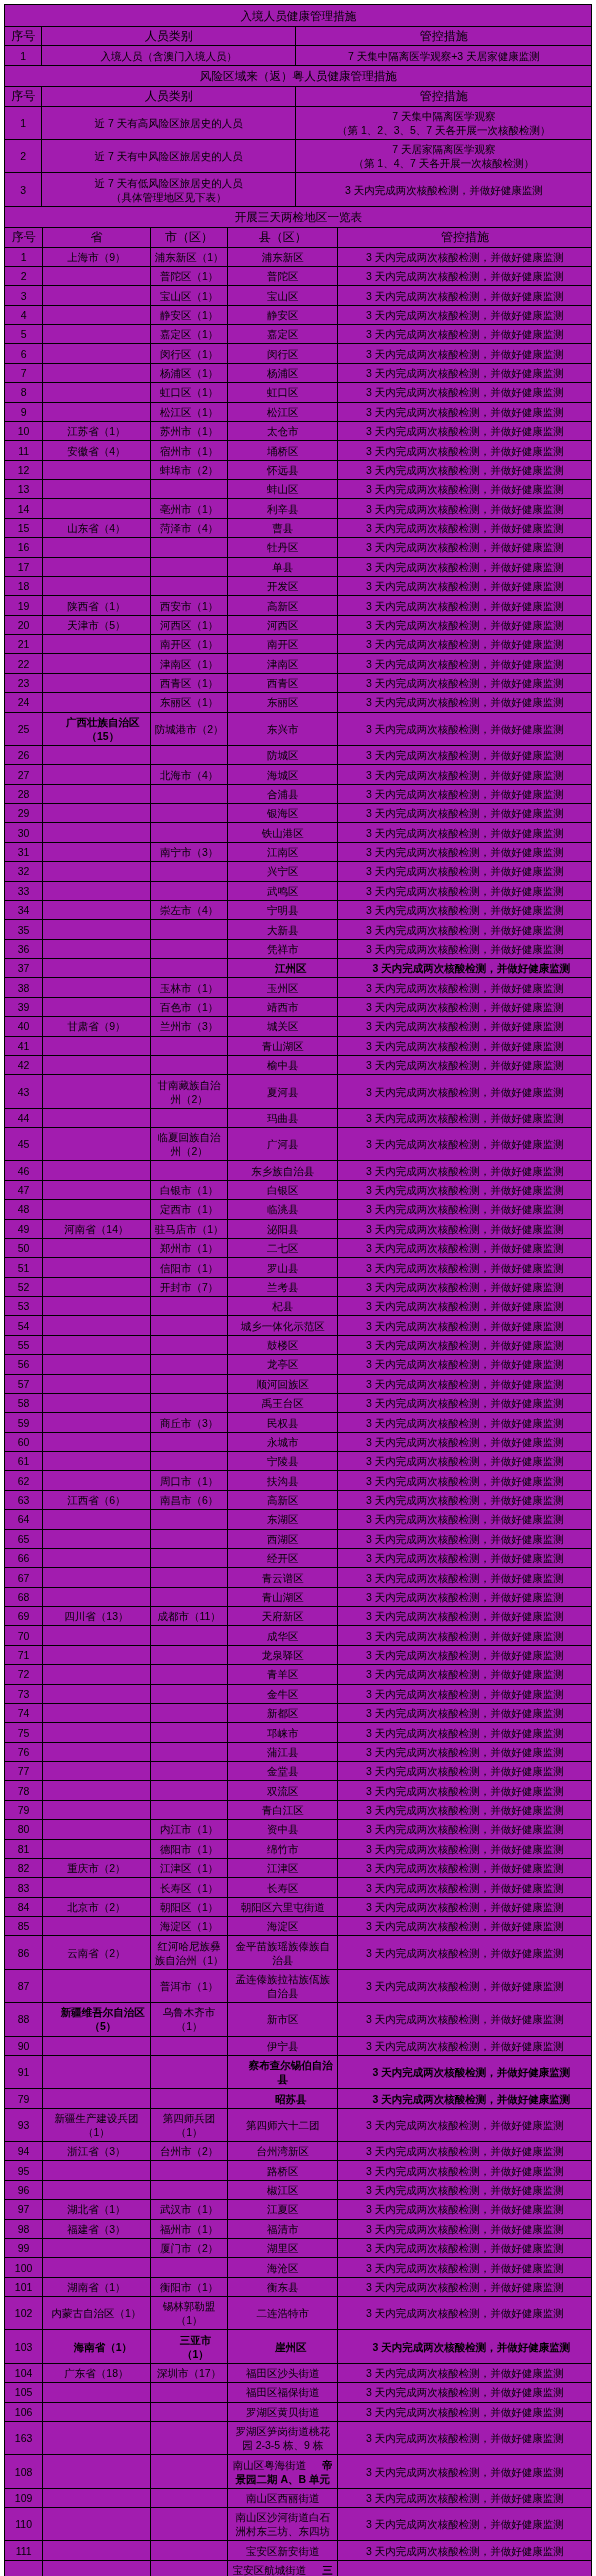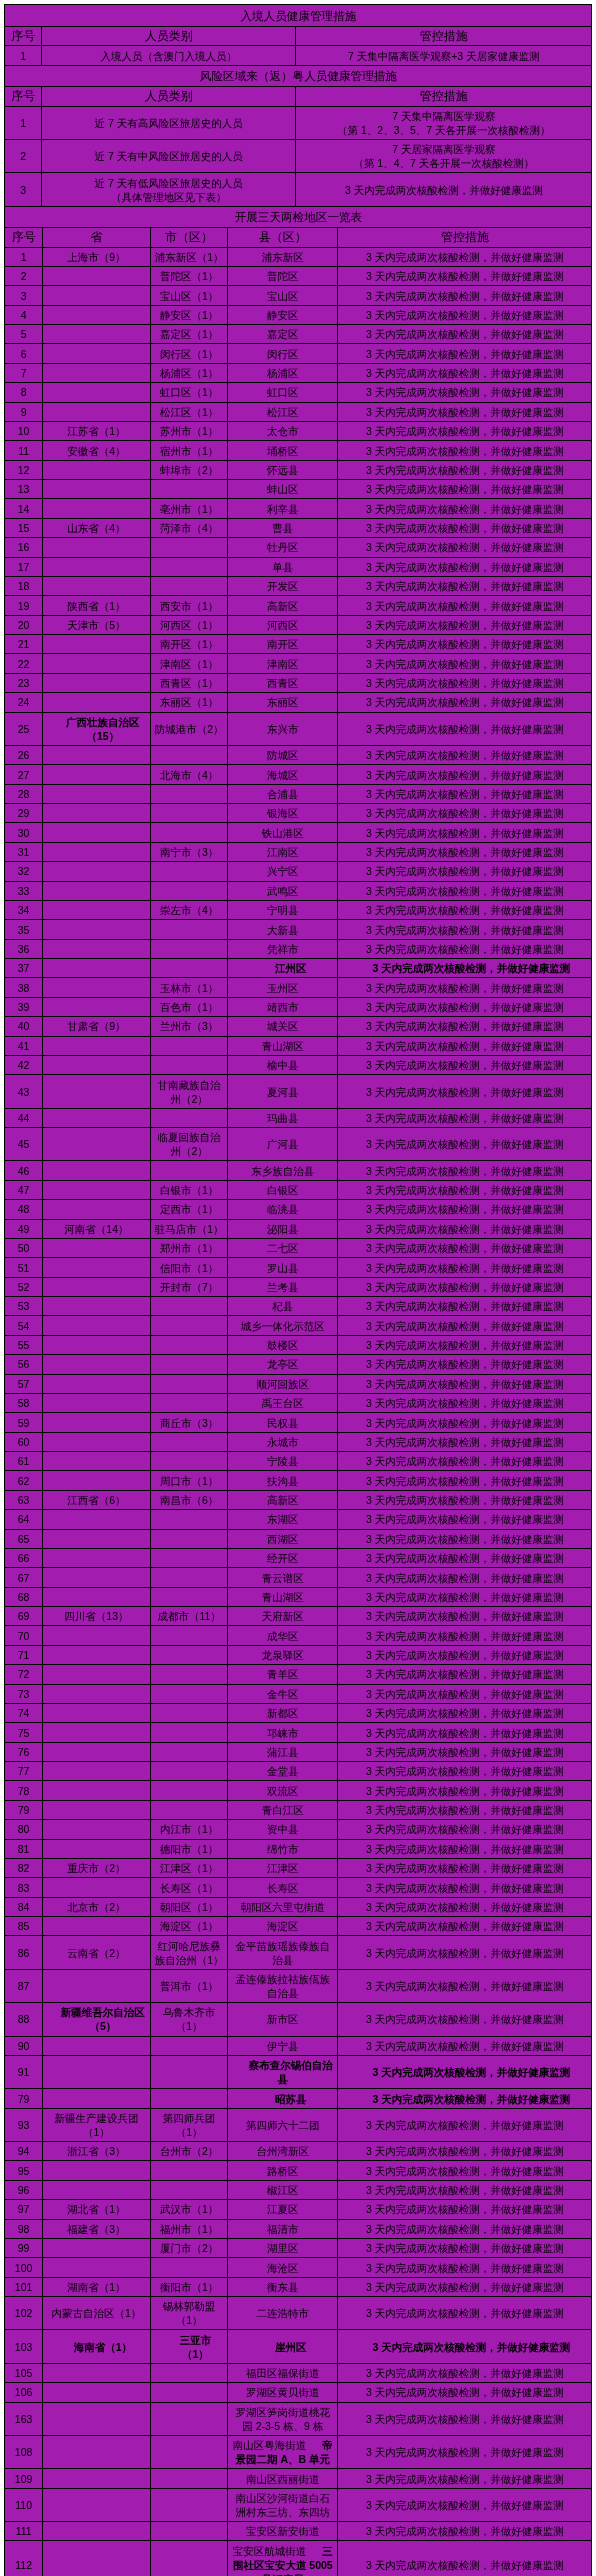--- a/index.html
+++ b/index.html
@@ -854,20 +854,27 @@
           <td>3 天内完成两次核酸检测，并做好健康监测</td>
         </tr>
         <tr>
           <td>103</td>
           <td class="b">海南省（1）</td>
           <td class="b">三亚市（1）</td>
           <td><b>崖州区</b></td>
           <td class="b">3 天内完成两次核酸检测，并做好健康监测</td>
         </tr>
         <tr>
+          <td>104</td>
+          <td>广东省（18）</td>
+          <td>深圳市（17）</td>
+          <td>福田区沙头街道</td>
+          <td>3 天内完成两次核酸检测，并做好健康监测</td>
+        </tr>
+        <tr>
           <td>105</td>
           <td></td>
           <td></td>
           <td>福田区福保街道</td>
           <td>3 天内完成两次核酸检测，并做好健康监测</td>
         </tr>
         <tr>
           <td>106</td>
           <td></td>
           <td></td>

